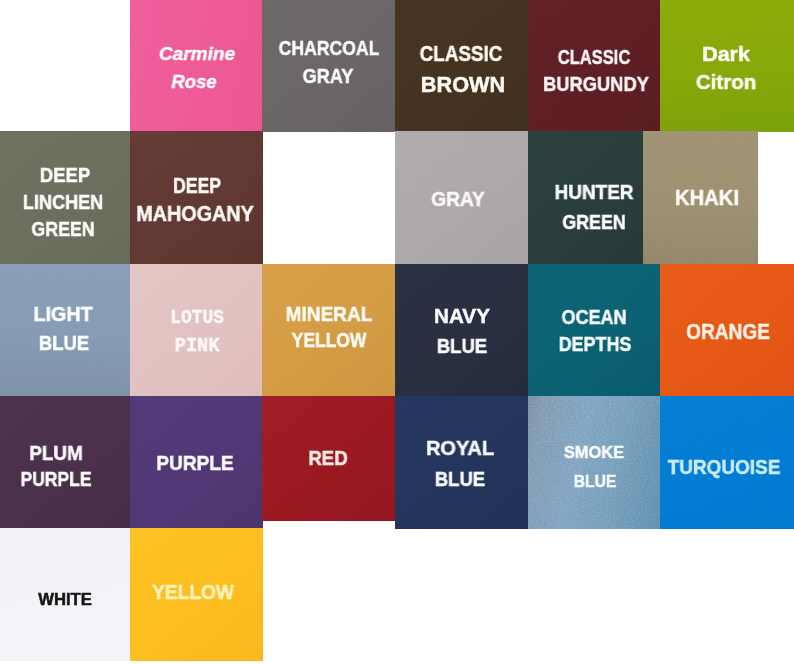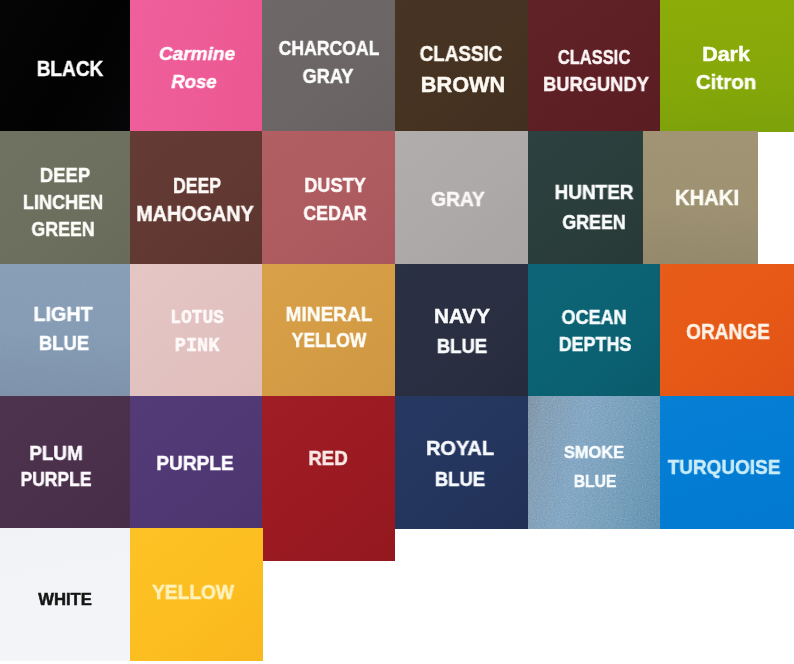--- a/index.html
+++ b/index.html
@@ -23,23 +23,20 @@
     <filter id="weave" x="0" y="0" width="100%" height="100%">
       <feTurbulence type="fractalNoise" baseFrequency="0.62 0.95" numOctaves="3" seed="7" stitchTiles="stitch" result="n"></feTurbulence>
       <feColorMatrix type="saturate" values="0"></feColorMatrix>
       <feComponentTransfer>
         <feFuncA type="linear" slope="0.55" intercept="0"></feFuncA>
       </feComponentTransfer>
     </filter>
   </svg>
 
 <div id="grid">
-<div class="sw" style="left:0.00px;top:0.00px;width:130.10px;height:131.60px;background:#030303;background-image:linear-gradient(120deg,#050505 0%,#020202 55%,#060507 100%);color:#fdfdfd;font-size:21.28px;">
-      <span class="ln" style="left:69.93px;top:69.17px;transform:translateX(-50%) scaleX(0.8936);">BLACK</span>
-    </div>
 <div class="sw" style="left:129.50px;top:0.00px;width:133.40px;height:131.60px;background:#ef6299;background-image:linear-gradient(100deg,#ef5c99 0%,#ee5994 45%,#eb548e 100%);color:#fefcfd;font-size:19.10px;font-style:italic;">
       <span class="tx" style="opacity:0.22"></span>
       <span class="ln" style="left:67.03px;top:54.33px;transform:translateX(-50%) scaleX(0.9989);">Carmine</span>
       <span class="ln" style="left:64.73px;top:81.93px;transform:translateX(-50%) scaleX(0.9714);">Rose</span>
     </div>
 <div class="sw" style="left:262.30px;top:0.00px;width:132.80px;height:131.60px;background:#6b6565;background-image:linear-gradient(140deg,#6e6868 0%,#6b6565 60%,#676161 100%);color:#fdfdfd;font-size:20.70px;">
       <span class="ln" style="left:66.63px;top:48.07px;transform:translateX(-50%) scaleX(0.8518);">CHARCOAL</span>
       <span class="ln" style="left:66.03px;top:75.97px;transform:translateX(-50%) scaleX(0.8784);">GRAY</span>
     </div>
 <div class="sw" style="left:394.50px;top:0.00px;width:133.70px;height:131.60px;background:#453221;background-image:linear-gradient(140deg,#483424 0%,#453221 60%,#412f1f 100%);color:#fdf9f3;font-size:21.50px;">
@@ -57,24 +54,20 @@
     </div>
 <div class="sw" style="left:0.00px;top:131.00px;width:130.10px;height:133.60px;background:#6c6e5e;background-image:linear-gradient(140deg,#6f7161 0%,#6c6e5e 60%,#686a5a 100%);color:#fdfdf9;font-size:20.75px;">
       <span class="ln" style="left:65.03px;top:43.79px;transform:translateX(-50%) scaleX(0.8911);">DEEP</span>
       <span class="ln" style="left:63.03px;top:70.79px;transform:translateX(-50%) scaleX(0.8705);">LINCHEN</span>
       <span class="ln" style="left:63.23px;top:97.89px;transform:translateX(-50%) scaleX(0.8563);">GREEN</span>
     </div>
 <div class="sw" style="left:129.50px;top:131.00px;width:133.40px;height:133.60px;background:#5e3630;background-image:linear-gradient(140deg,#613a33 0%,#5e3630 60%,#5a332d 100%);color:#fdf9f7;font-size:21.42px;">
       <span class="tx" style="opacity:0.22"></span>
       <span class="ln" style="left:67.23px;top:55.22px;transform:translateX(-50%) scaleX(0.8212);">DEEP</span>
       <span class="ln" style="left:65.43px;top:83.22px;transform:translateX(-50%) scaleX(0.9235);">MAHOGANY</span>
-    </div>
-<div class="sw" style="left:262.30px;top:131.00px;width:132.80px;height:133.60px;background:#ae5b60;background-image:linear-gradient(140deg,#b15f63 0%,#ae5b60 60%,#a9575c 100%);color:#fefaf9;font-size:20.92px;">
-      <span class="ln" style="left:72.63px;top:54.45px;transform:translateX(-50%) scaleX(0.8671);">DUSTY</span>
-      <span class="ln" style="left:72.63px;top:82.45px;transform:translateX(-50%) scaleX(0.8509);">CEDAR</span>
     </div>
 <div class="sw" style="left:394.50px;top:131.00px;width:133.70px;height:133.60px;background:#aca8a7;background-image:linear-gradient(140deg,#b0acab 0%,#aca8a7 55%,#a7a3a2 100%);color:#faf8f6;font-size:19.54px;">
       <span class="tx" style="opacity:0.07"></span>
       <span class="ln" style="left:63.63px;top:67.58px;transform:translateX(-50%) scaleX(0.9837);">GRAY</span>
     </div>
 <div class="sw" style="left:527.60px;top:131.00px;width:132.50px;height:133.60px;background:#2a3d3b;background-image:linear-gradient(140deg,#2c4240 0%,#2a3d3b 60%,#273836 100%);color:#fbfdfc;font-size:19.68px;">
       <span class="ln" style="left:66.63px;top:61.43px;transform:translateX(-50%) scaleX(0.9631);">HUNTER</span>
       <span class="ln" style="left:66.33px;top:90.63px;transform:translateX(-50%) scaleX(0.9063);">GREEN</span>
     </div>
 <div class="sw" style="left:643px;top:131.00px;width:115px;height:133.60px;background:#9d916f;background-image:linear-gradient(182deg,#a09373 0%,#9c9070 55%,#93876b 100%);color:#fcfbf4;font-size:21.86px;">
@@ -105,21 +98,21 @@
 <div class="sw" style="left:659.50px;top:264.00px;width:135.10px;height:132.60px;background:#e65816;background-image:linear-gradient(140deg,#e85c1a 0%,#e65816 55%,#e05315 100%);color:#fdf2e6;font-size:21.72px;">
       <span class="ln" style="left:68.93px;top:68.22px;transform:translateX(-50%) scaleX(0.8788);">ORANGE</span>
     </div>
 <div class="sw" style="left:0.00px;top:396.00px;width:130.10px;height:132.60px;background:#4b304c;background-image:linear-gradient(140deg,#4e334f 0%,#4b304c 60%,#472d48 100%);color:#fdfbfd;font-size:19.83px;">
       <span class="ln" style="left:55.73px;top:57.27px;transform:translateX(-50%) scaleX(0.9523);">PLUM</span>
       <span class="ln" style="left:55.53px;top:83.47px;transform:translateX(-50%) scaleX(0.8835);">PURPLE</span>
     </div>
 <div class="sw" style="left:129.50px;top:396.00px;width:133.40px;height:132.60px;background:#503874;background-image:linear-gradient(140deg,#533b78 0%,#503874 60%,#4c356e 100%);color:#fdfcfe;font-size:20.99px;">
       <span class="ln" style="left:65.73px;top:66.57px;transform:translateX(-50%) scaleX(0.9095);">PURPLE</span>
     </div>
-<div class="sw" style="left:262.30px;top:396.00px;width:132.80px;height:165px;background:#9b1a22;background-image:linear-gradient(140deg,#9f1d25 0%,#9b1a22 55%,#94181f 100%);color:#fae9e6;font-size:20.26px;">
+<div class="sw" style="left:262.30px;top:396.00px;width:132.80px;height:125px;background:#9b1a22;background-image:linear-gradient(140deg,#9f1d25 0%,#9b1a22 55%,#94181f 100%);color:#fae9e6;font-size:20.26px;">
       <span class="ln" style="left:65.63px;top:62.22px;transform:translateX(-50%) scaleX(0.9214);">RED</span>
     </div>
 <div class="sw" style="left:394.50px;top:396.00px;width:133.70px;height:132.60px;background:#24355d;background-image:linear-gradient(140deg,#263861 0%,#24355d 60%,#213156 100%);color:#f7fafd;font-size:20.26px;">
       <span class="ln" style="left:65.03px;top:52.42px;transform:translateX(-50%) scaleX(0.9840);">ROYAL</span>
       <span class="ln" style="left:65.93px;top:83.12px;transform:translateX(-50%) scaleX(0.9142);">BLUE</span>
     </div>
 <div class="sw" style="left:527.60px;top:396.00px;width:132.50px;height:132.60px;background:#85a8c2;background-image:linear-gradient(103deg,#74869a 0%,#7893ab 10%,#789ebe 38%,#6d95b4 68%,#5a86a8 100%);color:#fafdff;font-size:17px;text-align:center;">
       <span class="tx" style="opacity:0.85"></span>
       <span class="ln" style="left:66.83px;top:56.62px;transform:translateX(-50%) scaleX(0.9652);">SMOKE</span>
       <span class="ln" style="left:67.23px;top:85.82px;transform:translateX(-50%) scaleX(0.9186);">BLUE</span>

